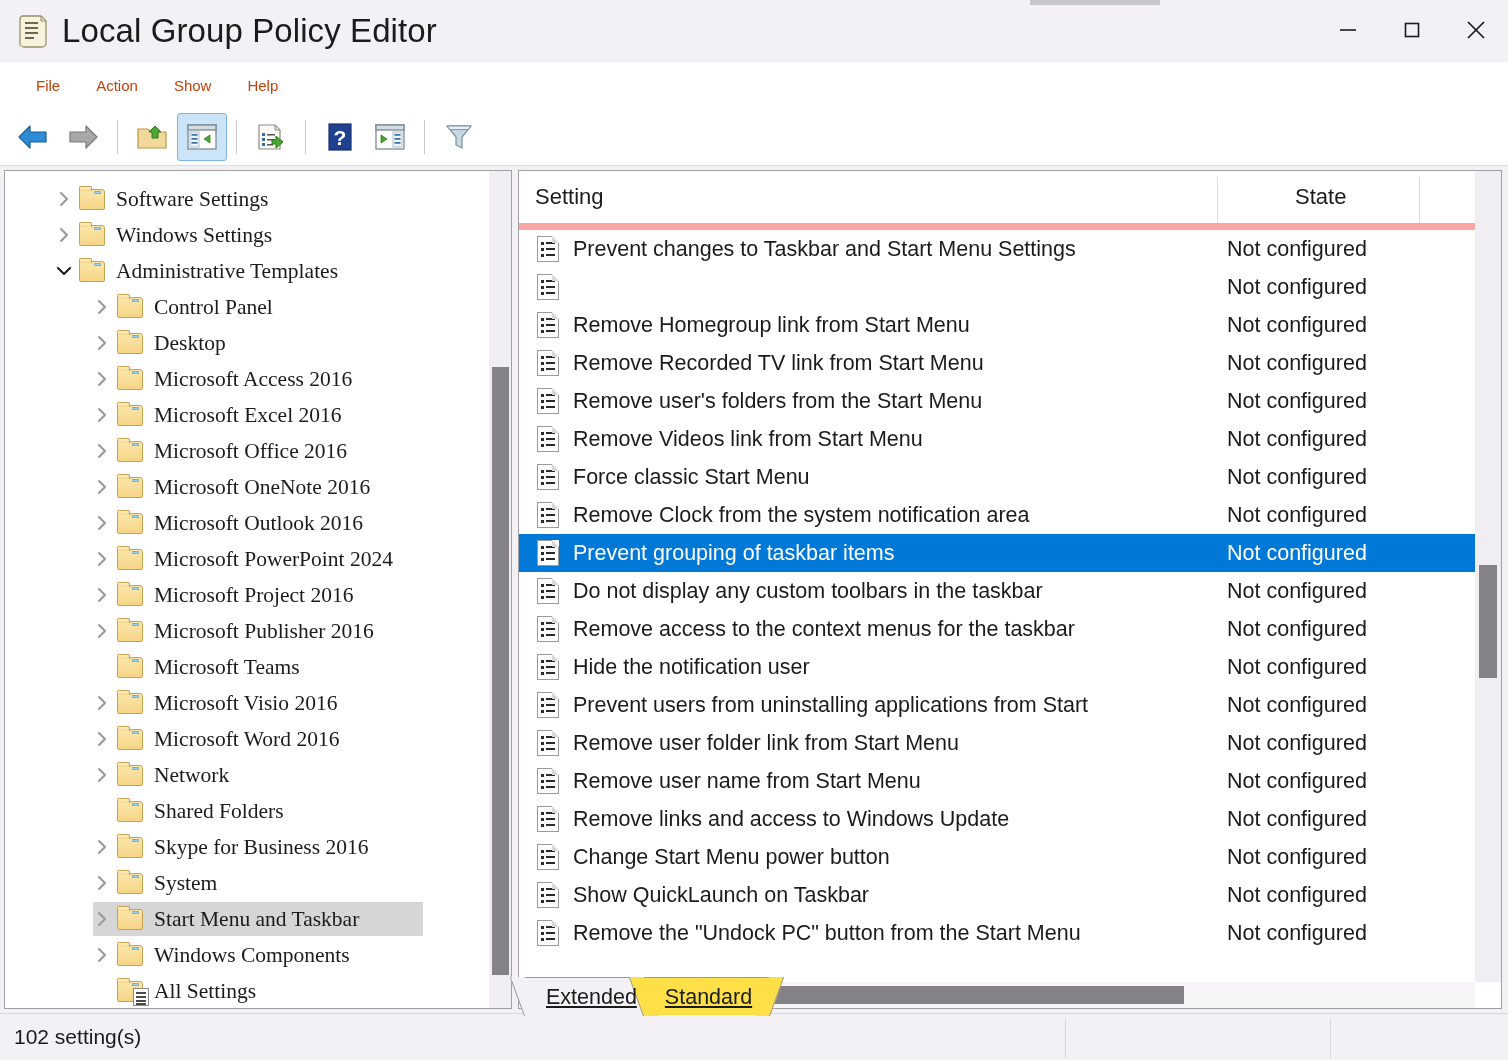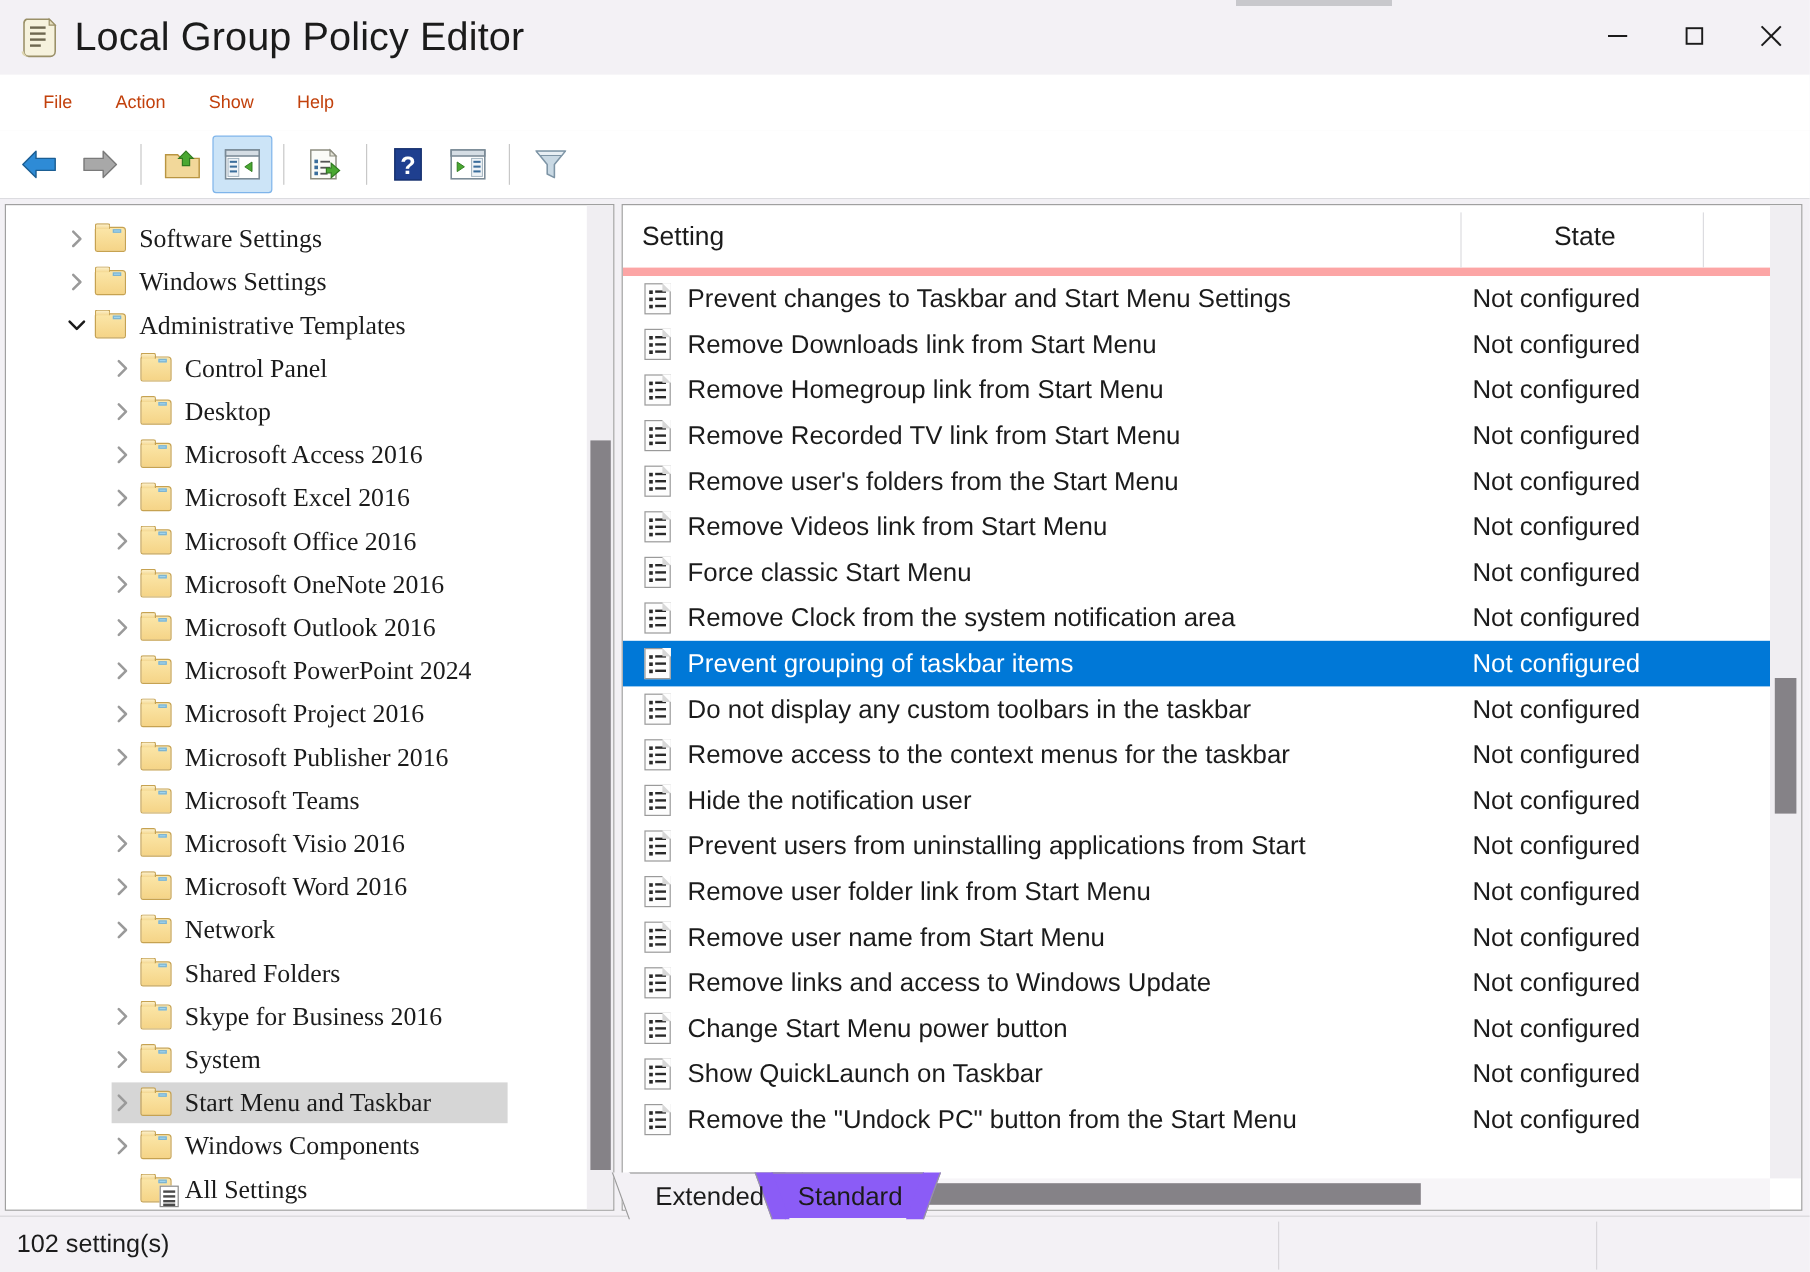--- a/index.html
+++ b/index.html
@@ -83,26 +83,26 @@
   
   .list-vsb{position:absolute;right:0;top:0;width:26px;bottom:26px;background:#f0eef2;}
   .list-vthumb{position:absolute;left:4px;width:18px;background:#858287;}
   .list-hsb{position:absolute;left:0;right:26px;bottom:0;height:26px;background:#f7f5f8;}
   .list-hthumb{position:absolute;top:4px;height:18px;background:#858287;}
 
   
   .tabs{position:absolute;left:524px;bottom:-2px;height:42px;display:flex;align-items:flex-end;z-index:5;}
   .tab{position:relative;height:38px;display:flex;align-items:center;font-size:21.5px;color:#1b1b1b;
        padding:1px 18px 0 22px;background:#f3f1f5;border-top:1px solid #9a9a9a;margin-right:-12px;
-       box-sizing:border-box;}
+       box-sizing:border-box;text-decoration:underline;}
   .tab:before{content:"";position:absolute;left:0;top:-1px;width:14px;height:39px;background:inherit;
        border-left:1px solid #9a9a9a;transform:skewX(20deg);transform-origin:bottom left;}
   .tab:after{content:"";position:absolute;right:0;top:-1px;width:14px;height:39px;background:inherit;
        border-right:1px solid #9a9a9a;transform:skewX(-20deg);transform-origin:bottom right;}
-  .tab.active{background:#8b5cf6;z-index:2;justify-content:center;}
+  .tab.active{background:#fde047;z-index:2;justify-content:center;}
   .tab span{position:relative;z-index:3;}
 
   
   .statusbar{height:46px;flex:0 0 46px;background:#f3f1f5;border-top:1px solid #d8d6da;display:flex;align-items:center;position:relative;}
   .sb-text{font-size:21px;color:#1b1b1b;padding-left:14px;}
   .sb-div{position:absolute;top:4px;bottom:2px;width:1px;background:#d8d6da;}
 </style>
 </head>
 <body>
 
@@ -539,21 +539,20 @@
               <div class="s-icon">
                 <div class="pdoc">
                   <b class="pr1"></b>
                   <s class="pr1"></s>
                   <b class="pr2"></b>
                   <s class="pr2"></s>
                   <b class="pr3"></b>
                   <s class="pr3"></s>
                 </div>
               </div>
-              <div class="s-name">Remove Downloads link from Start Menu</div>
               <div class="s-state" style="left: 708px;">Not configured</div>
             </div>
             <div class="srow">
               <div class="s-icon">
                 <div class="pdoc">
                   <b class="pr1"></b>
                   <s class="pr1"></s>
                   <b class="pr2"></b>
                   <s class="pr2"></s>
                   <b class="pr3"></b>

